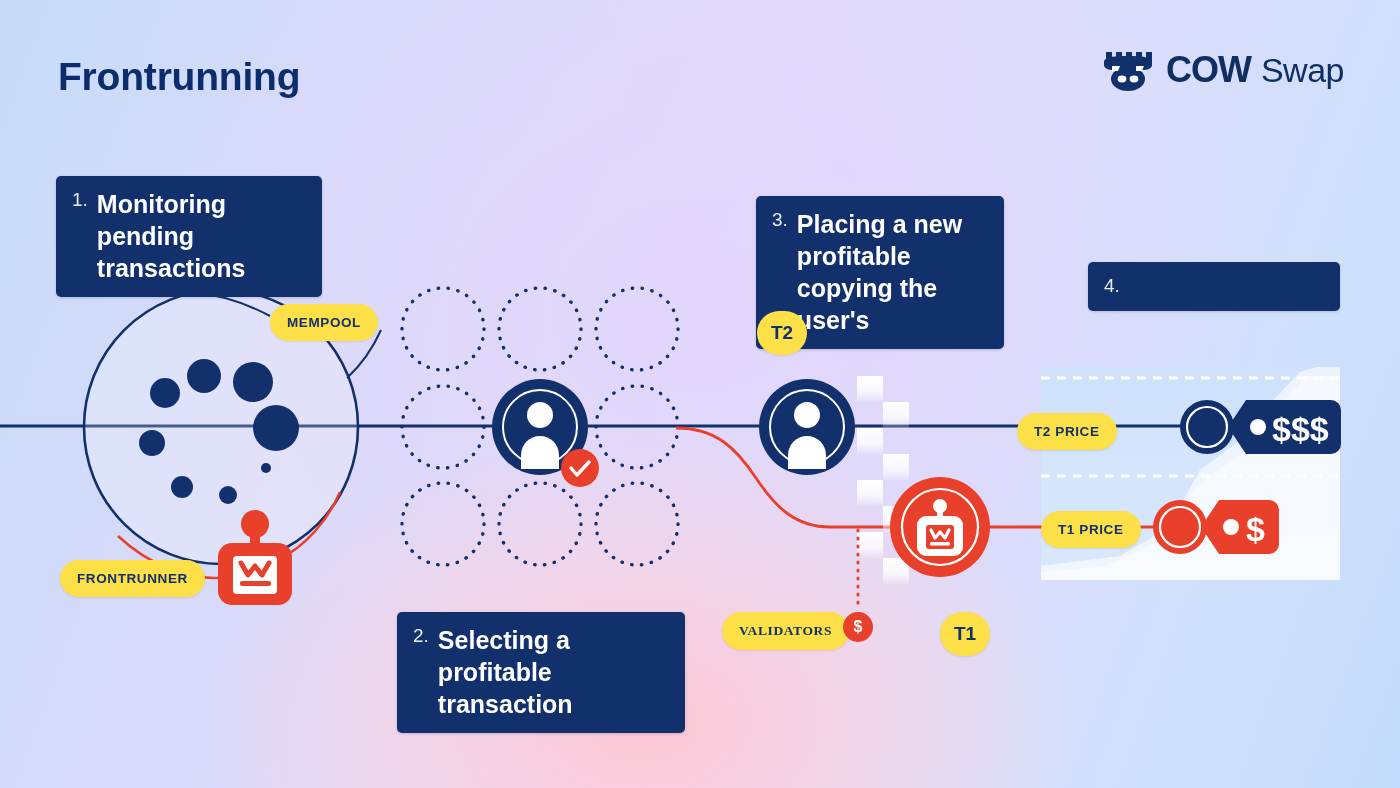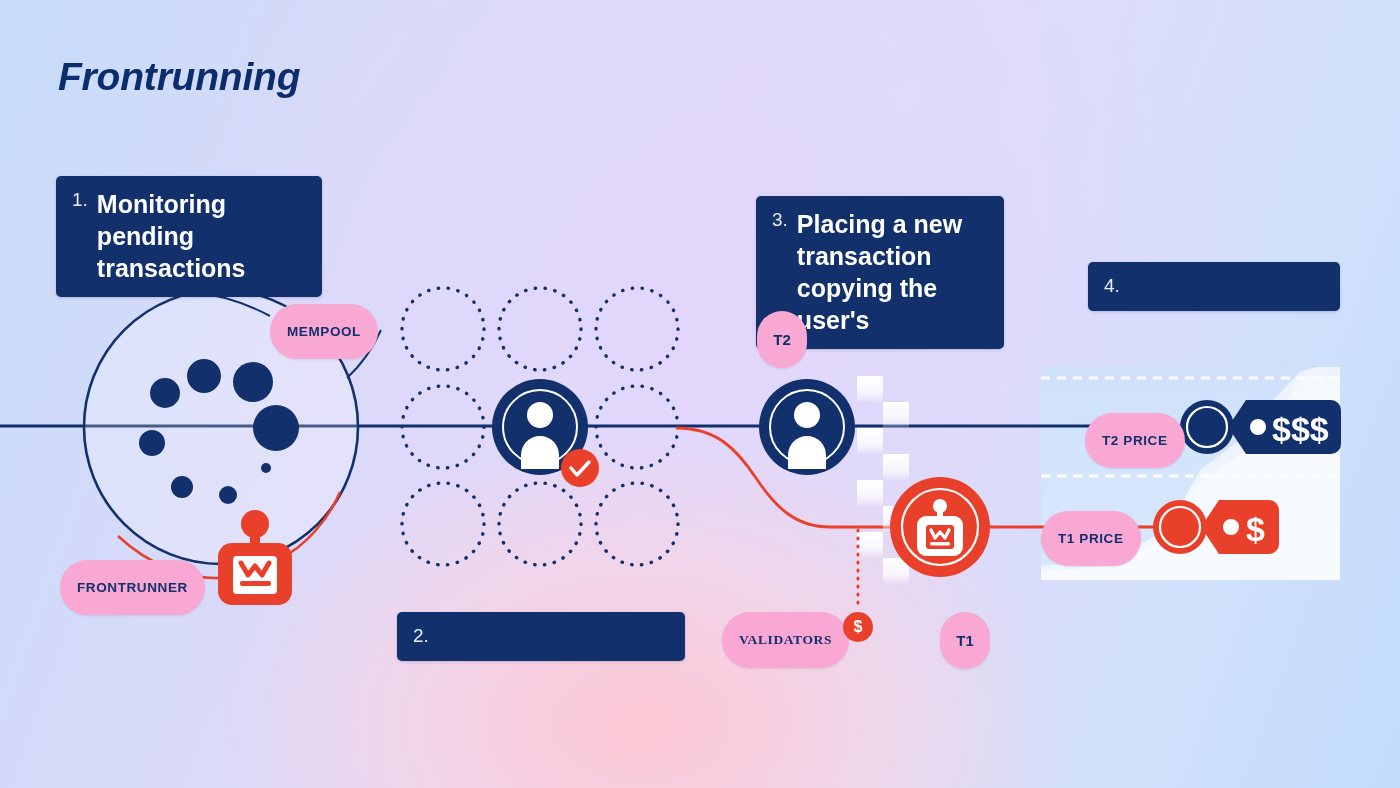--- a/index.html
+++ b/index.html
@@ -11,21 +11,21 @@
       radial-gradient(ellipse 700px 560px at 50% 40%, rgba(226,214,250,0.85) 0%, rgba(224,216,250,0.35) 55%, rgba(224,216,250,0) 80%),
       linear-gradient(110deg, #c6dcf9 0%, #d7daf9 22%, #e1d9fa 46%, #dcdcfb 66%, #cfe0fb 85%, #c3dcfb 100%);
     position:relative;
   }
   .stage { position:absolute; inset:0; }
   .abs { position:absolute; }
 
   
   .title {
     left:58px; top:55px;
-    font-size:39px; font-weight:bold; color:#0c2d6b; letter-spacing:-0.2px;font-style:italic;
+    font-size:39px; font-weight:bold; color:#0c2d6b; letter-spacing:-0.2px;
   }
 
   
   .logo { right:56px; top:48px; display:flex; align-items:center; gap:10px; }
   .logo-word { font-size:36px; font-weight:bold; color:#112e63; letter-spacing:-1px; }
   .logo-word2 { font-size:34px; font-weight:normal; color:#112e63; letter-spacing:-0.5px; }
 
   
   .stepbox {
     background:#12306b; color:#fff; border-radius:5px;
@@ -36,32 +36,32 @@
   .stepnum { font-size:19px; font-weight:normal; color:#e8edf7; line-height:1.28; flex:0 0 auto; }
   .steptxt { font-size:25px; font-weight:bold; line-height:1.28; white-space:pre-line; }
 
   #step1 { left:56px; top:176px; width:266px; }
   #step2 { left:397px; top:612px; width:288px; }
   #step3 { left:756px; top:196px; width:248px; }
   #step4 { left:1088px; top:262px; width:252px; }
 
   
   .pill {
-    background:#f9a8d4; border-radius:40px; color:#12306b;
+    background:#fde047; border-radius:40px; color:#12306b;
     font-size:13.5px; font-weight:bold; letter-spacing:.6px;
-    padding:20px 17px; display:flex; align-items:center; justify-content:center;
+    padding:11px 17px; display:flex; align-items:center; justify-content:center;
     box-shadow:0 1px 2px rgba(30,40,80,.10);
   }
-  .pill.plain { letter-spacing:0; font-size:15px; }
+  .pill.plain { letter-spacing:0; font-size:19px; }
   #pill-mempool { left:270px; top:304px; }
   #pill-frontrunner { left:60px; top:560px; }
   #pill-t2 { left:757px; top:311px; width:50px; }
   #pill-t1 { left:940px; top:612px; width:50px; }
   #pill-validators { left:722px; top:612px;font-family:Liberation Serif, serif; }
-  #pill-t2price { left:1085px; top:413px; }
+  #pill-t2price { left:1017px; top:413px; }
   #pill-t1price { left:1041px; top:511px; }
 
   .dollar-badge {
     width:30px; height:30px; border-radius:50%; background:#e8402a;
     color:#fff; font-size:16px; font-weight:bold;
     display:flex; align-items:center; justify-content:center;
     left:843px; top:612px;
   }
 
   
@@ -204,33 +204,48 @@
       <circle cx="1180" cy="527" r="27" fill="#e8402a"></circle>
       <circle cx="1180" cy="527" r="20" fill="none" stroke="#ffffff" stroke-width="2.2"></circle>
       <path d="M1219 500 h50 a10 10 0 0 1 10 10 v34 a10 10 0 0 1 -10 10 h-50 l-18 -27 z" fill="#e8402a"></path>
       <circle cx="1231" cy="527" r="8" fill="#ffffff"></circle>
       <text x="1246" y="541" font-size="34" font-weight="bold" fill="#ffffff" font-family="Liberation Sans, sans-serif">$</text>
     </g>
   </svg>
 
   <div class="abs title">Frontrunning</div>
 
+  <div class="abs logo">
+    <svg width="56" height="44" viewBox="0 0 56 44">
+      <path d="M6 4 h6 v6 h4 v-6 h6 v6 h4 v-6 h6 v6 h4 v-6 h6 v6 h4 v-6 h6 v12 h-46 z" fill="#12306b"></path>
+      <path d="M4 14 C4 10 10 8 28 8 C46 8 52 10 52 14 L52 17 C52 21 46 22 44 22 L12 22 C10 22 4 21 4 17 Z" fill="#12306b"></path>
+      <ellipse cx="28" cy="31" rx="17" ry="12" fill="#12306b"></ellipse>
+      <path d="M12 18 l8 0 l-2 5 l-6 0 z" fill="#ffffff"></path>
+      <path d="M36 18 l8 0 l-2 5 l-6 0 z" fill="#ffffff"></path>
+      <ellipse cx="22" cy="31" rx="4.4" ry="3.4" fill="#ffffff"></ellipse>
+      <ellipse cx="34" cy="31" rx="4.4" ry="3.4" fill="#ffffff"></ellipse>
+    </svg>
+    <span class="logo-word">COW</span>
+    <span class="logo-word2">Swap</span>
+  </div>
 
   <div class="abs stepbox" id="step1">
     <span class="stepnum">1.</span>
     <span class="steptxt">Monitoring pending
 transactions</span>
   </div>
   <div class="abs stepbox" id="step2">
     <span class="stepnum">2.</span>
+    <span class="steptxt">Selecting a
+profitable transaction</span>
   </div>
   <div class="abs stepbox" id="step3">
     <span class="stepnum">3.</span>
     <span class="steptxt">Placing a new
-transaction
+profitable
 copying the user's</span>
   </div>
   <div class="abs stepbox" id="step4">
     <span class="stepnum">4.</span>
   </div>
 
   <div class="abs pill" id="pill-mempool">MEMPOOL</div>
   <div class="abs pill" id="pill-frontrunner">FRONTRUNNER</div>
   <div class="abs pill plain" id="pill-t2">T2</div>
   <div class="abs pill plain" id="pill-t1">T1</div>

